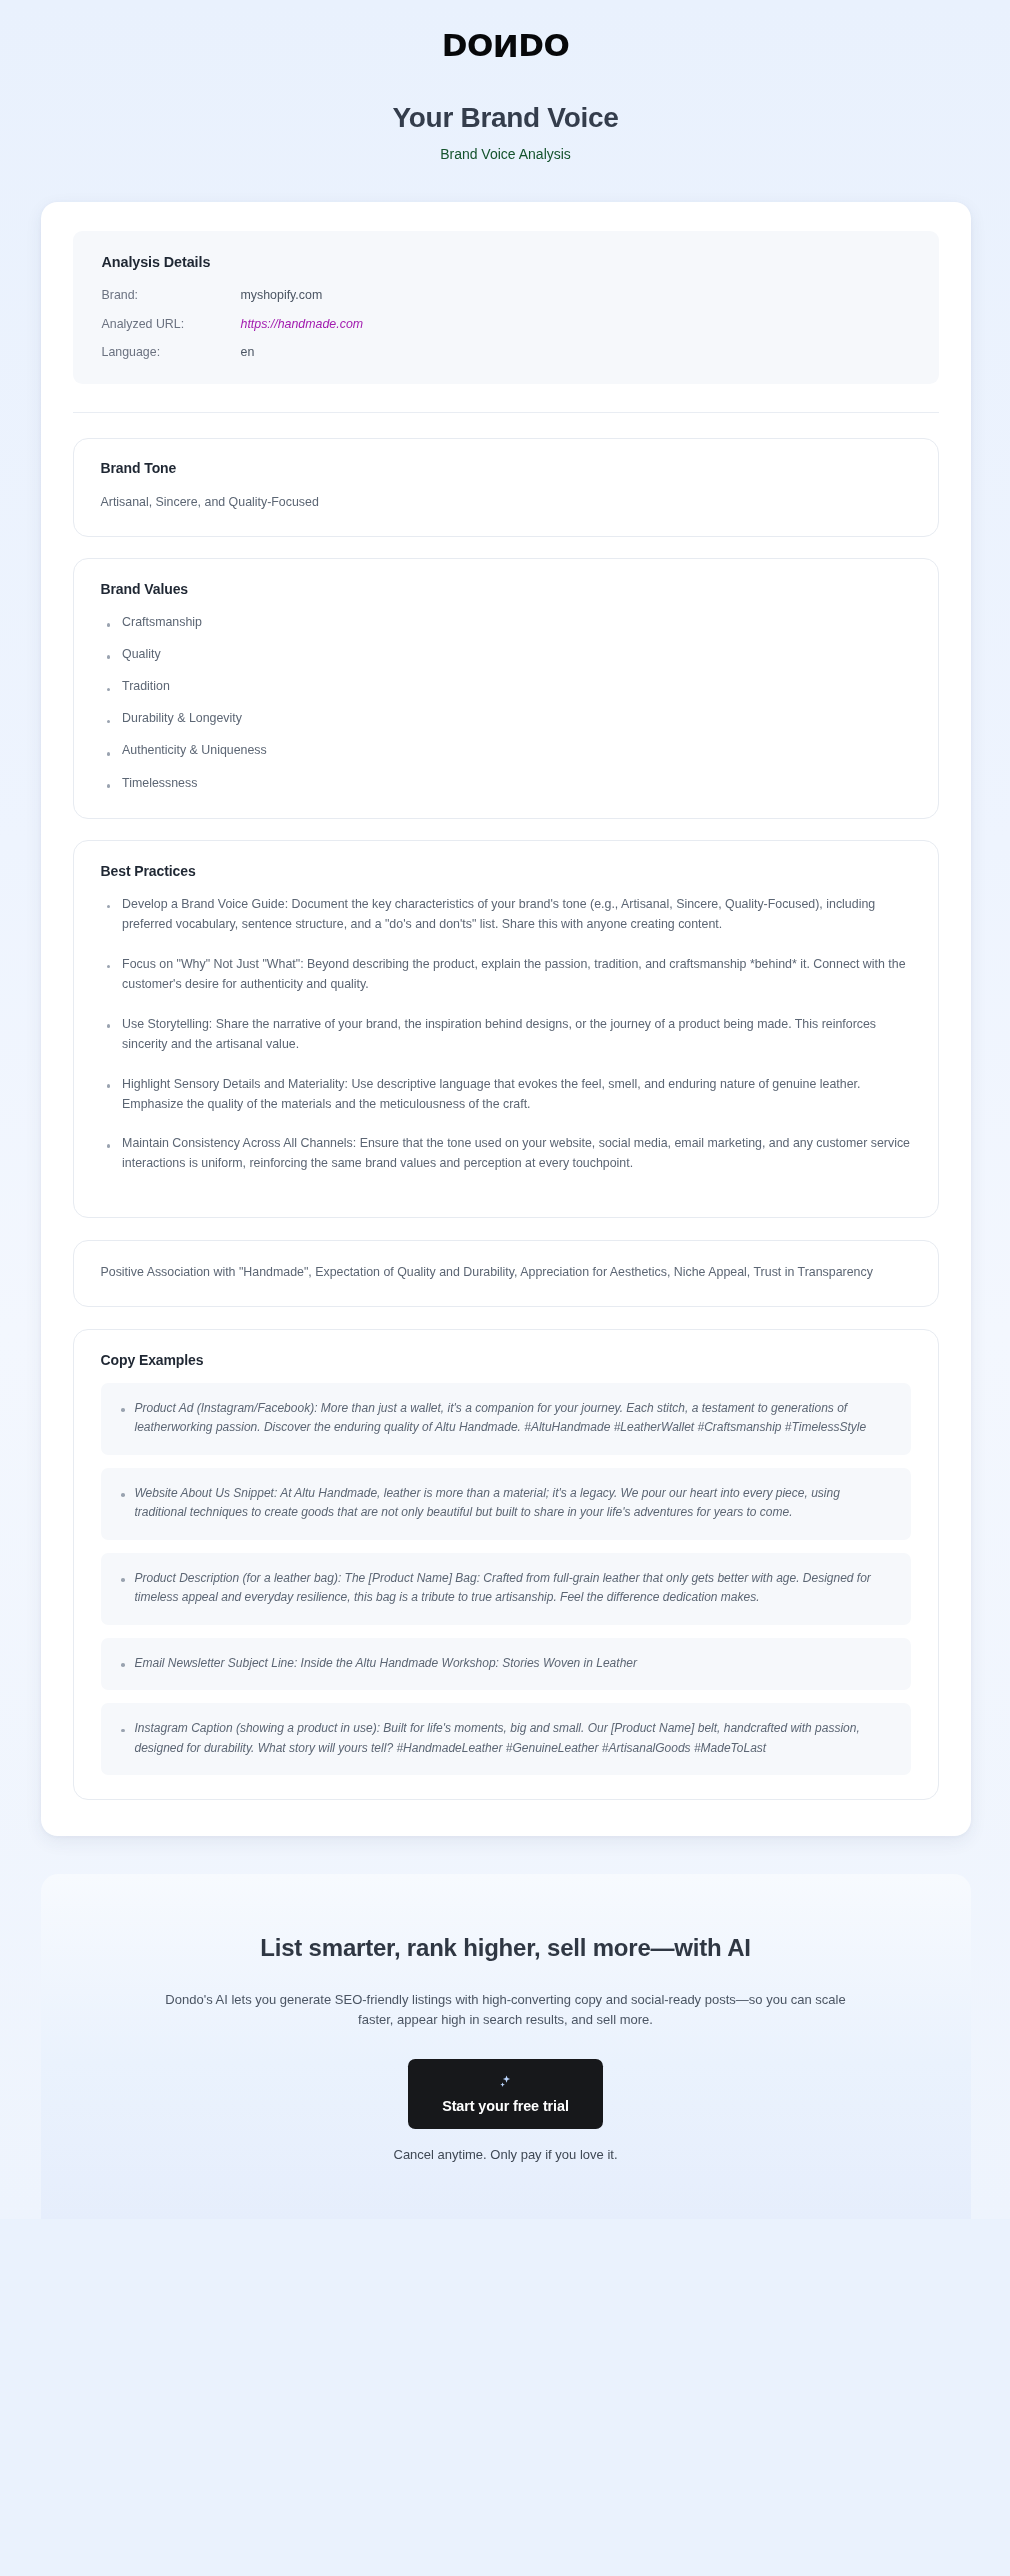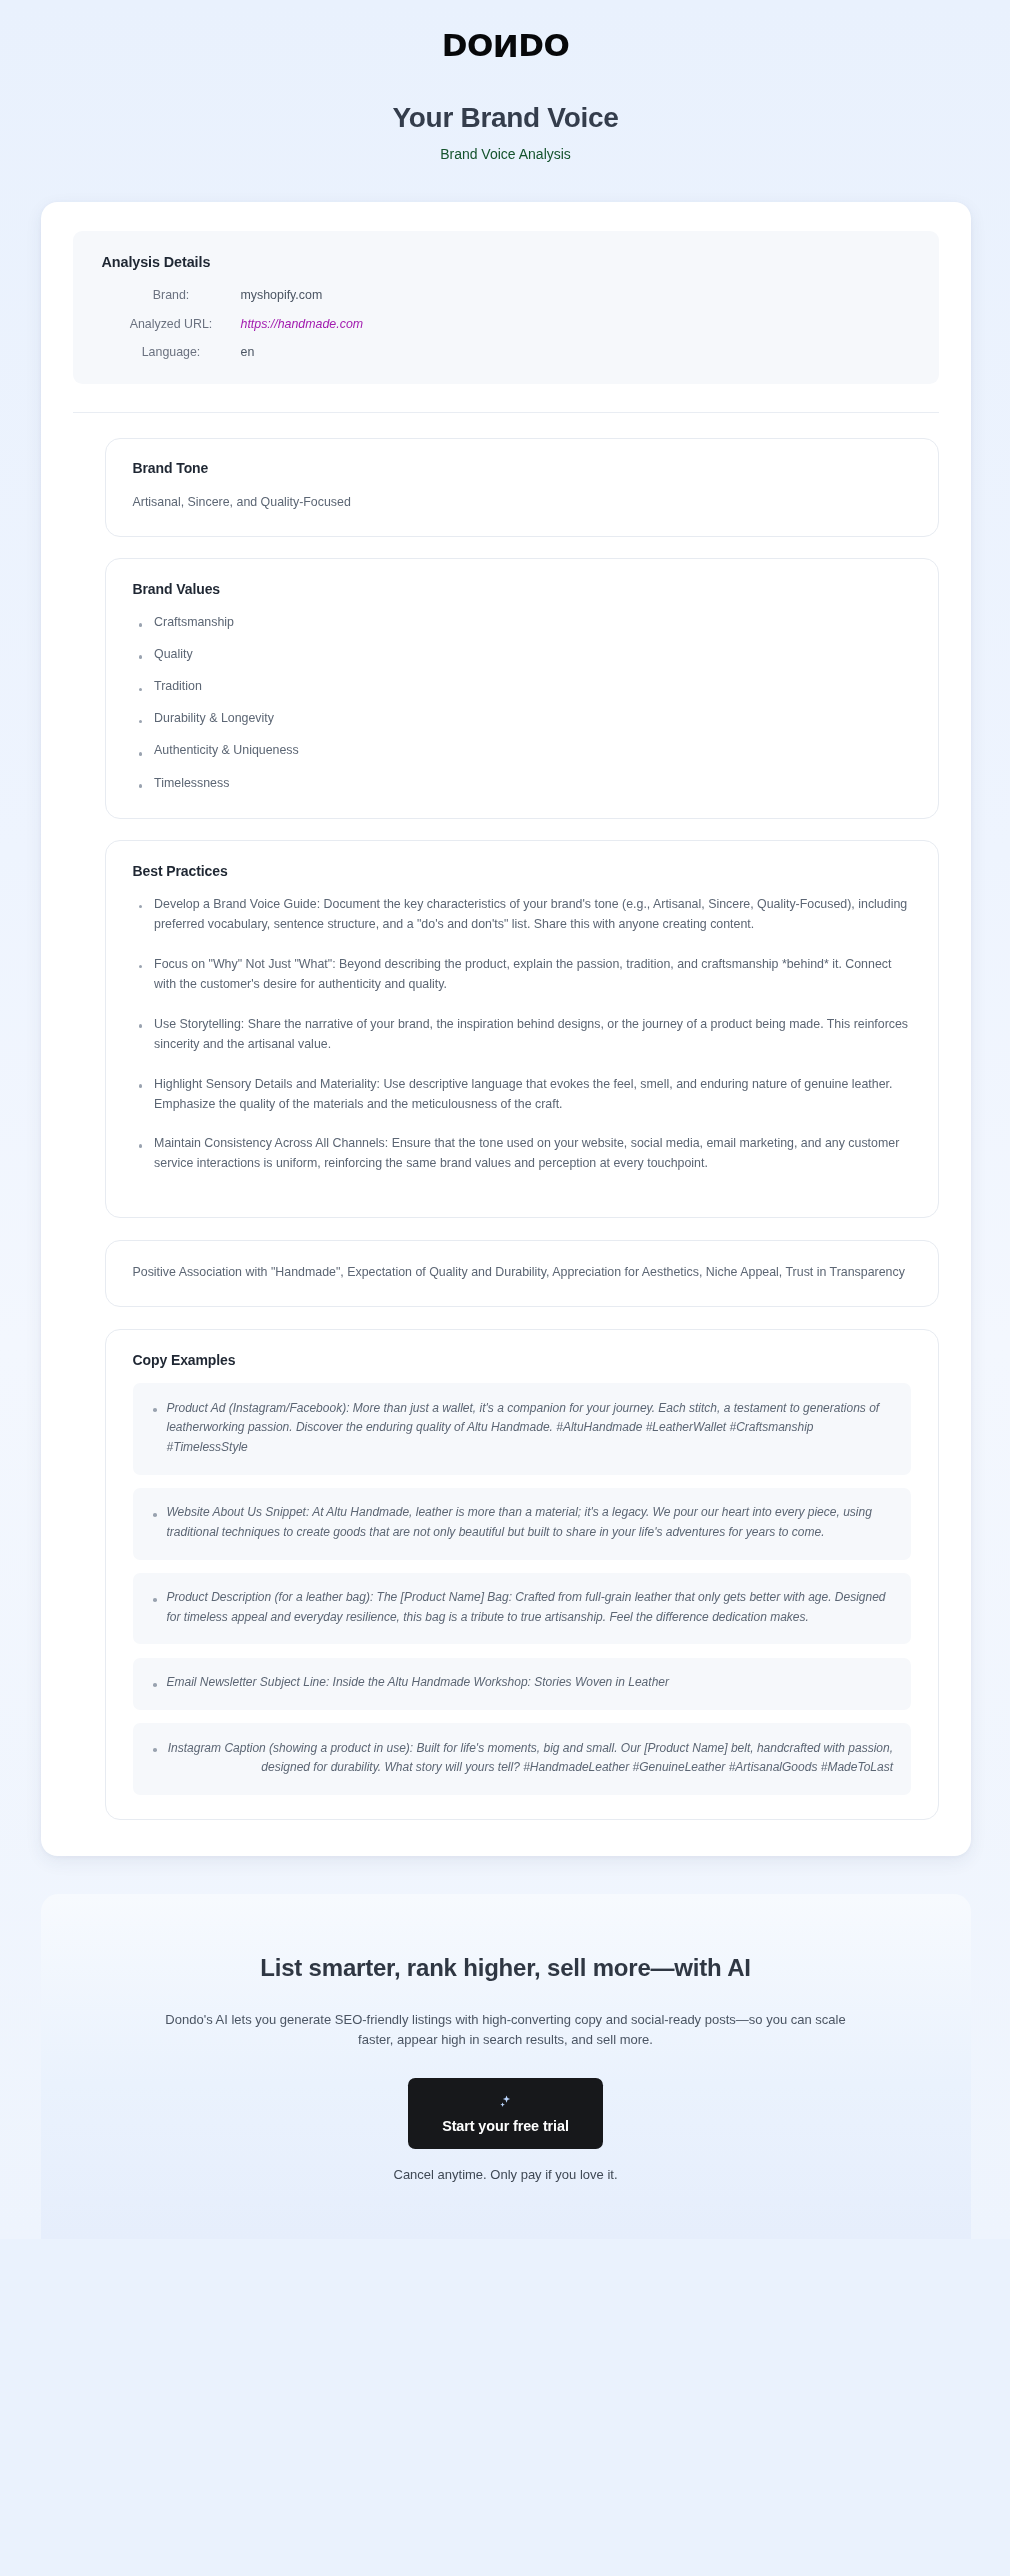--- a/index.html
+++ b/index.html
@@ -73,21 +73,20 @@
     font-size: 14.4px;
     font-weight: 700;
     color: #1f2733;
     margin-bottom: 18.5px;
     letter-spacing: -0.1px;
   }
   .detail-row {
     display: flex;
     align-items: baseline;
     margin-bottom: 14.4px;
-    text-align: center;
   }
   .detail-row:last-child { margin-bottom: 0; }
   .detail-label {
     width: 139px;
     flex: 0 0 139px;
     font-size: 12.4px;
     color: #6b7280;
   }
   .detail-value {
     font-size: 12.4px;
@@ -100,21 +99,20 @@
     background: #e9edf3;
     margin: 28px 0 25px 0;
   }
 
   
   .section-card {
     border: 0.5px solid #e7ebf1;
     border-radius: 15px;
     padding: 21.6px 27px 24px 27px;
     margin-bottom: 21.6px;
-    margin-left: 32px;
   }
   .section-card:last-child { margin-bottom: 0; }
   .section-title {
     font-size: 14px;
     font-weight: 700;
     color: #1f2733;
     margin-bottom: 15.5px;
     letter-spacing: -0.1px;
   }
   .section-text {
@@ -145,21 +143,21 @@
 
   ul.bullets.loose > li { margin-bottom: 19.6px; line-height: 1.62; }
 
   
   .copy-item {
     background: #f6f8fb;
     border-radius: 7.2px;
     padding: 15.5px 17.5px 16.5px 17.5px;
     margin-bottom: 13.4px;
   }
-  .copy-item:last-child { margin-bottom: 0; text-align: right; }
+  .copy-item:last-child { margin-bottom: 0; }
   .copy-item ul { list-style: none; }
   .copy-item li {
     position: relative;
     padding-left: 16.5px;
     font-size: 12px;
     line-height: 1.65;
     color: #5c6674;
     font-style: italic;
   }
   .copy-item li::before {

